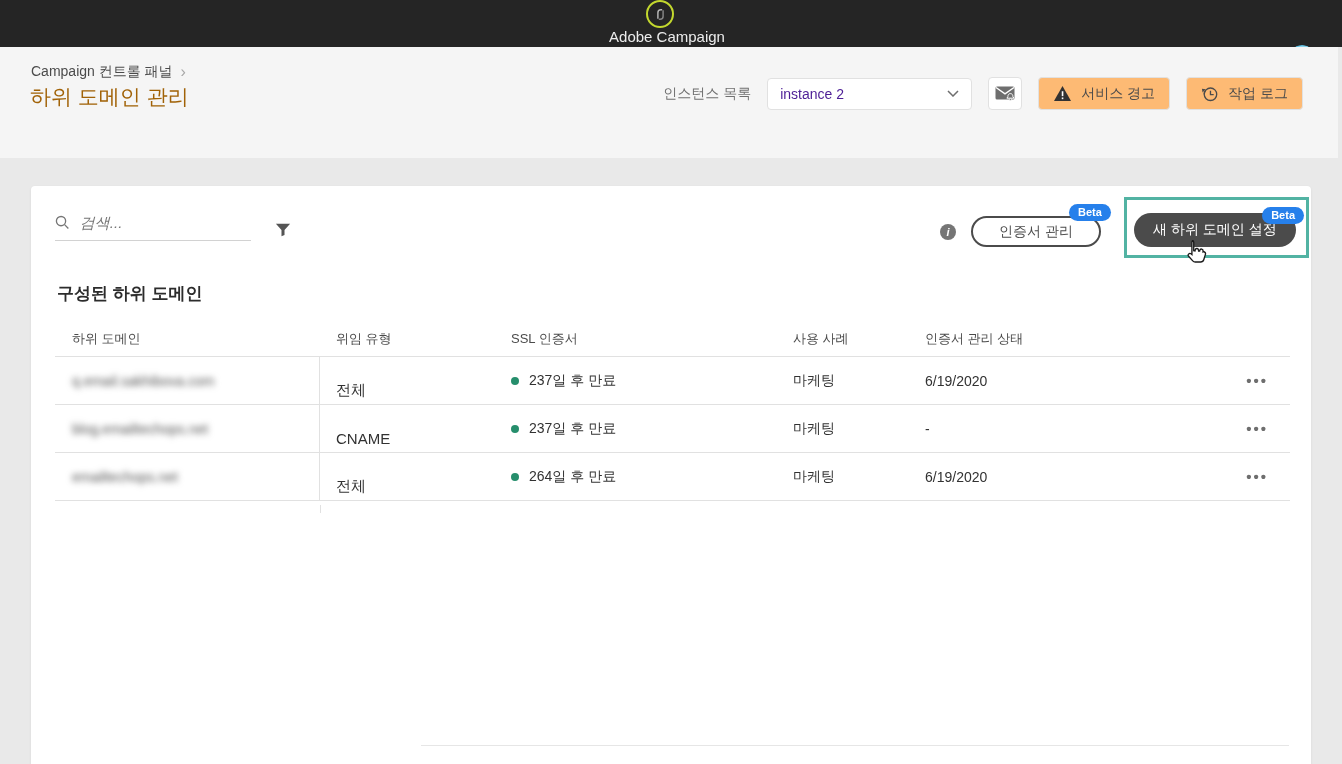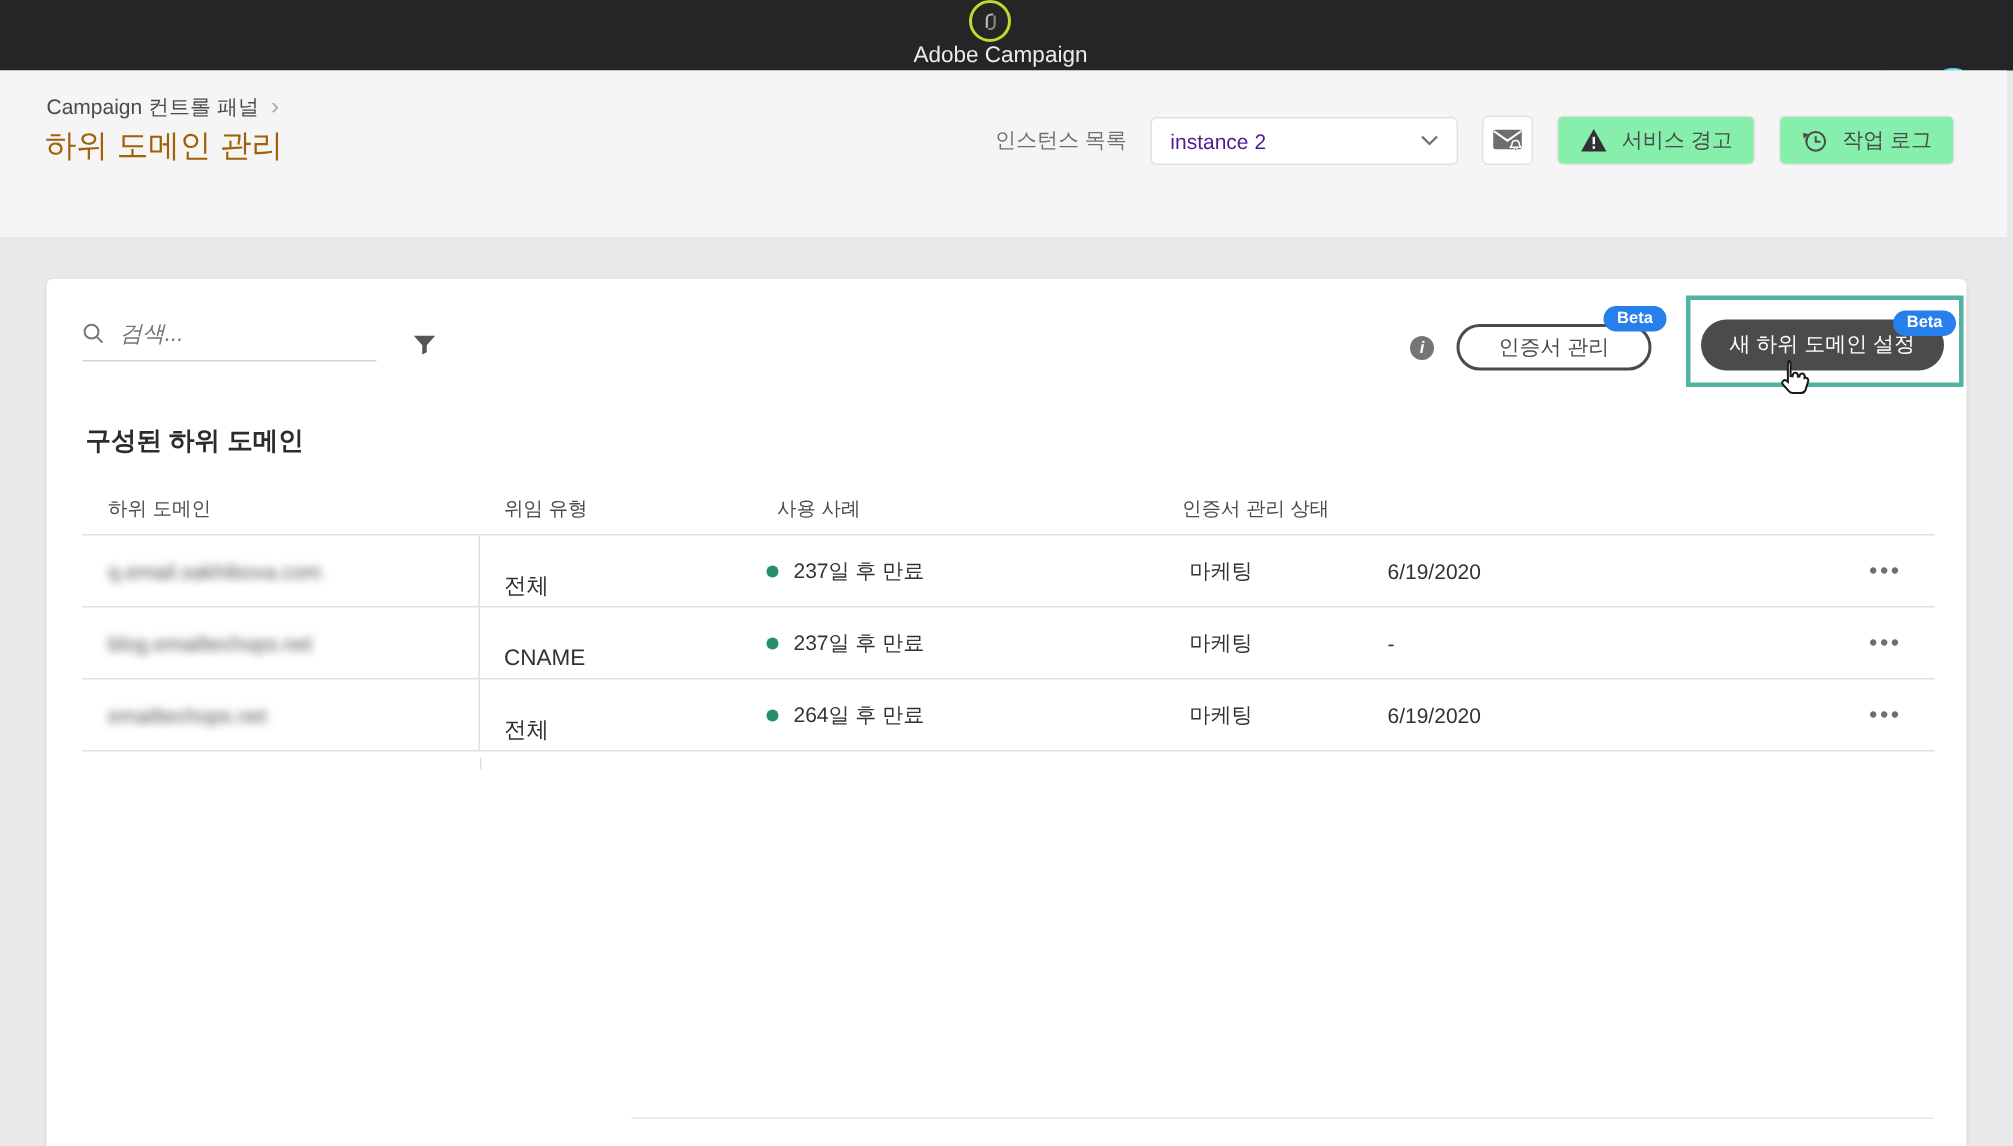--- a/index.html
+++ b/index.html
@@ -28,21 +28,21 @@
                 font-size:14px; color:#4b4b4b; }
   .crumb-chevron { color:#a8a8a8; font-size:16px; line-height:1; }
   .page-title { position:absolute; left:30px; top:36px; font-size:21px; color:#a16207; font-weight:400; }
   .controls { position:absolute; right:35px; top:30px; display:flex; align-items:center; gap:16px; }
   .inst-label { font-size:14px; color:#707070; margin-right:0; }
   .control-select { width:205px; height:32px; background:#fff; border:1px solid #e1e1e1; border-radius:4px;
                     display:flex; align-items:center; justify-content:space-between; padding:0 12px;
                     font-size:14px; color:#4c1d95; cursor:pointer; }
   .icon-btn { width:34px; height:33px; background:#fff; border:1px solid #e1e1e1; border-radius:4px;
               display:flex; align-items:center; justify-content:center; cursor:pointer; }
-  .btn { height:33px; background:#86efac; border:1px solid #e1e1e1; border-radius:4px; display:flex;
+  .btn { height:33px; background:#fdba74; border:1px solid #e1e1e1; border-radius:4px; display:flex;
          align-items:center; gap:9px; padding:0 14px; font-size:14px; color:#4b4b4b; cursor:pointer; }
 
   
   .card { position:absolute; left:31px; right:31px; top:186px; height:610px; background:#fff;
           border-radius:4px; box-shadow:0 1px 3px rgba(0,0,0,.07); }
 
   .search { position:absolute; left:24px; top:28px; width:196px; display:flex; align-items:center; gap:10px;
             border-bottom:1px solid #d2d2d2; padding-bottom:9px; }
   .search input { border:none; outline:none; width:100%; font-style:italic; font-size:15px; color:#a16207;
                   background:transparent; font-family:inherit; }
@@ -210,20 +210,21 @@
         <path d="M8.5 2.5c1 0 1.8.8 1.8 1.8v8l1.2.15.25-1.1c.2-.9.95-1.4 1.8-1.25.8.15 1.3.8 1.35 1.6l.1.9 1-.05.2-.8c.2-.8 1-1.3 1.8-1.1.8.2 1.3.9 1.3 1.7l-.05 1.1c.7-.3 1.5-.1 2 .5.4.5.5 1.2.3 1.8l-1.6 5.2c-.4 1.3-1.6 2.2-3 2.2h-5.2c-.9 0-1.8-.4-2.4-1.1l-4-4.4c-.6-.7-.6-1.7.1-2.3.6-.6 1.6-.6 2.2-.1l.9.7V4.3c0-1 .8-1.8 1.8-1.8z" fill="#fff" stroke="#1a1a1a" stroke-width="1.3"></path>
       </svg>
     </span>
 
     <h2 class="section-title">구성된 하위 도메인</h2>
 
     <div class="table">
       <div class="trow thead">
         <div class="c1">하위 도메인</div>
         <div class="c2">위임 유형</div>
+        <div class="c3">SSL 인증서</div>
         <div class="c4">사용 사례</div>
         <div class="c5">인증서 관리 상태</div>
         <div class="c6"></div>
       </div>
 
       <div class="trow tbody-row">
         <div class="c1">
             <span class="domain">q.email.sakhibova.com</span>
           </div>
         <div class="c2 deleg">전체</div>

